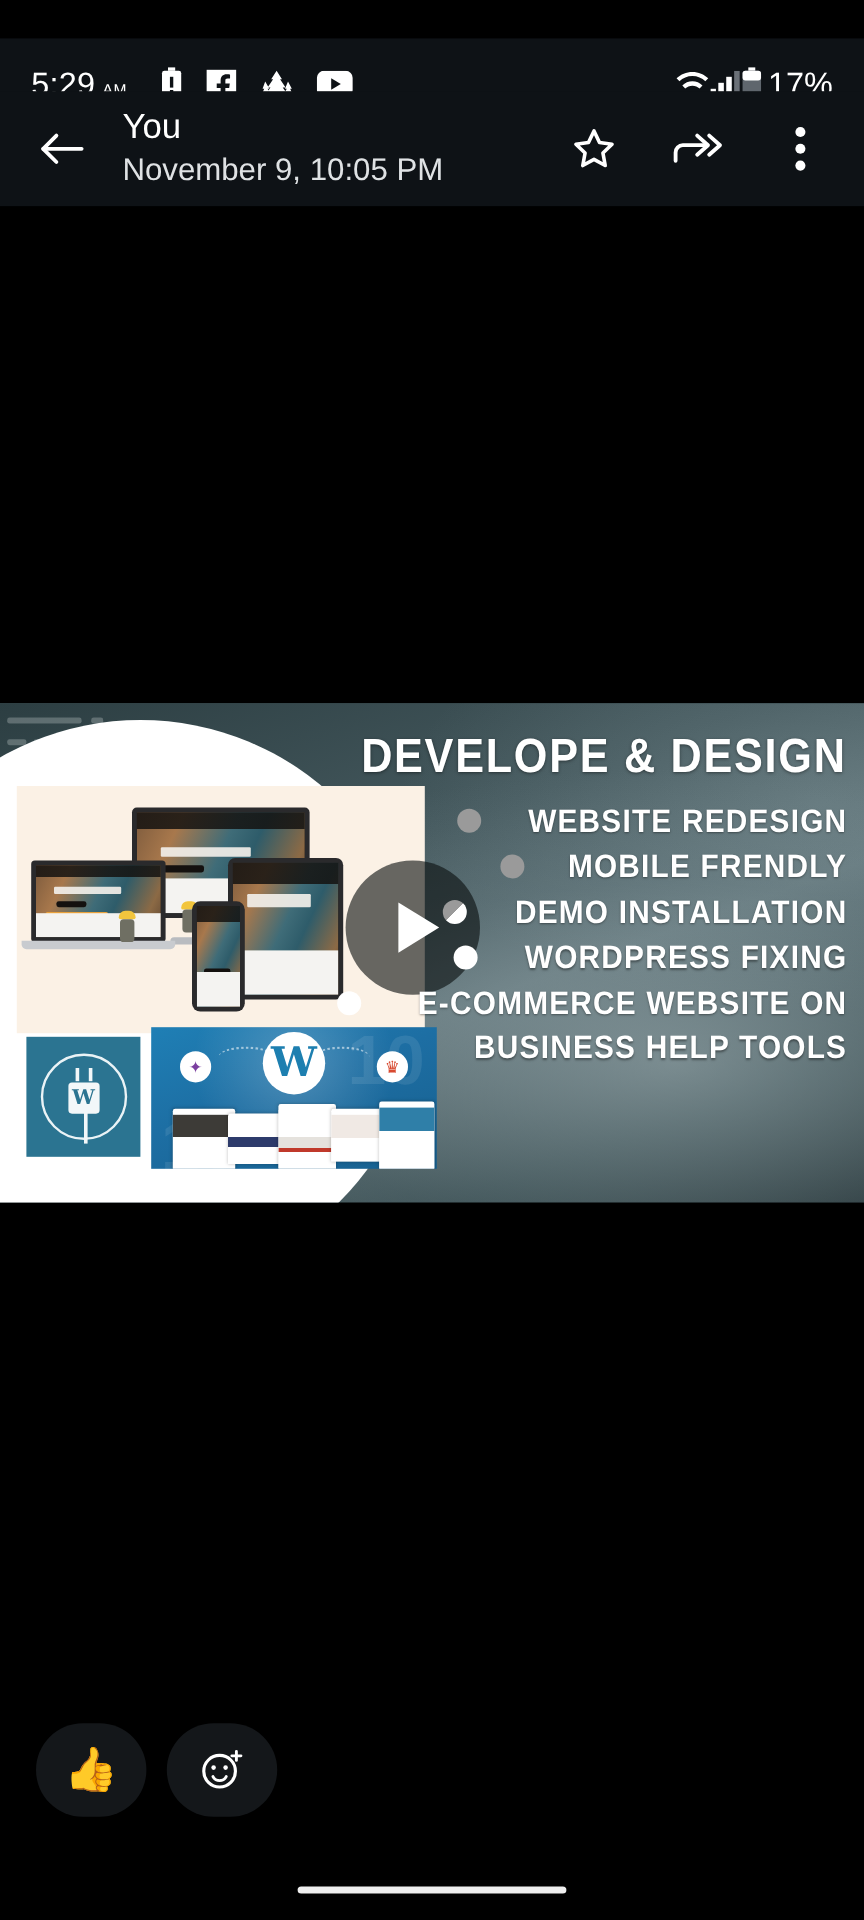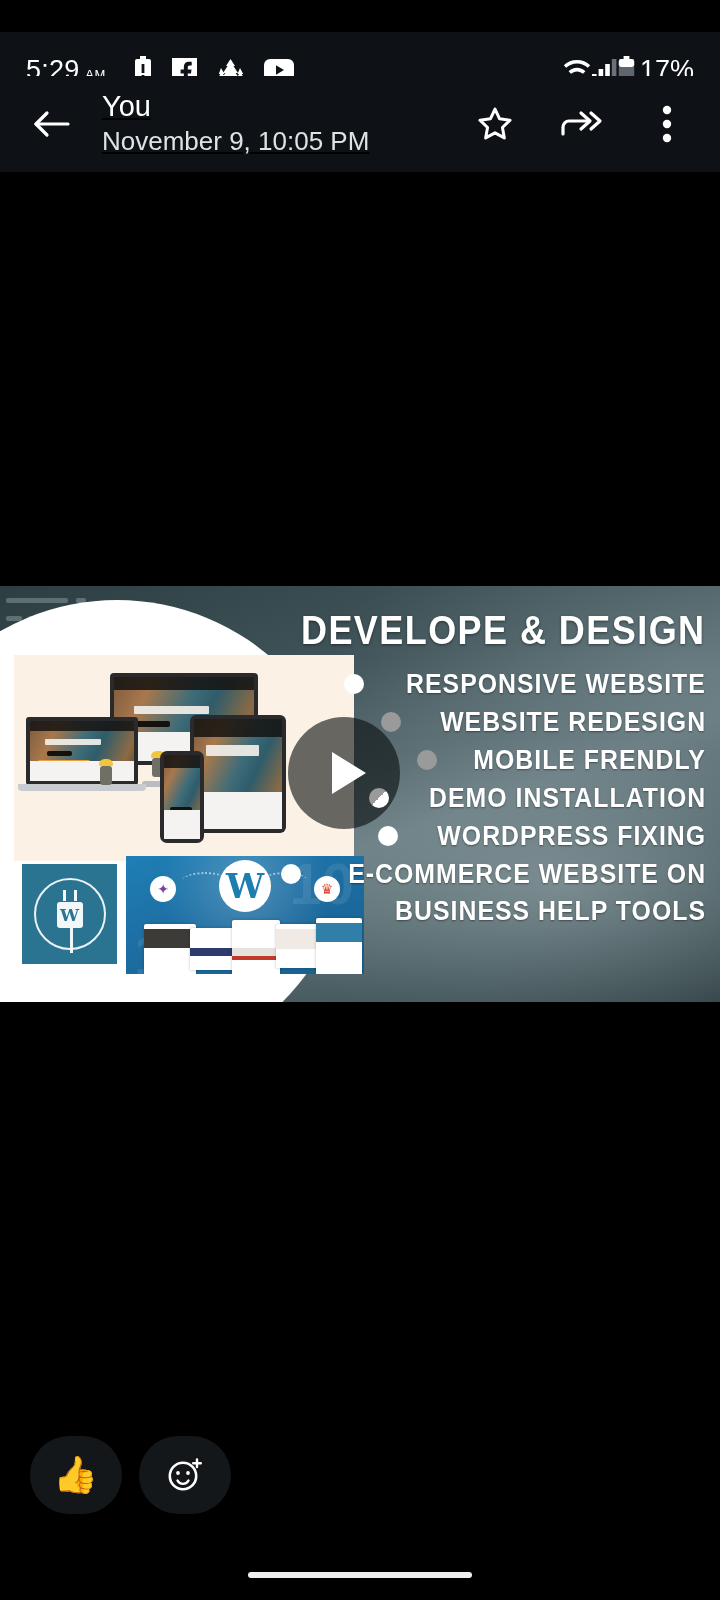--- a/index.html
+++ b/index.html
@@ -27,21 +27,21 @@
   .sb-icons-right { display:flex; align-items:center; }
   .sb-batt-pct { color:#fff; font-size:27px; margin-left:5px; }
 
   
   .ic { display:block; }
 
   
   .toolbar {
     position:absolute; top:76px; left:0; width:720px; height:96px;
     background:#0e1216;
-    display:flex; align-items:center; padding:0 24px;text-decoration:underline;
+    display:flex; align-items:center; padding:0 24px;
   }
   .tb-back { width:56px; height:56px; display:flex; align-items:center; justify-content:center; }
   .tb-titles { margin-left:22px; display:flex; flex-direction:column; justify-content:center; }
   .tb-title { color:#fff; font-size:29px; line-height:1.12; font-weight:400; }
   .tb-sub { color:#dfe2e4; font-size:26px; line-height:1.25; margin-top:3px; }
   .tb-spacer { flex:1; }
   .tb-actions { display:flex; align-items:center; gap:40px; margin-right:6px; }
   .tb-btn { width:46px; height:46px; display:flex; align-items:center; justify-content:center; }
 
   
@@ -506,24 +506,20 @@
       </div>
 
       <div class="playbtn">
         <span class="tri"></span>
       </div>
 
       <div class="vf-head">DEVELOPE &amp; DESIGN</div>
 
       <div class="vf-list">
         <div class="vf-li">
-          <span class="dot"></span>
-          <span class="txt">RESPONSIVE WEBSITE</span>
-        </div>
-        <div class="vf-li">
           <span class="dot dim"></span>
           <span class="txt">WEBSITE REDESIGN</span>
         </div>
         <div class="vf-li">
           <span class="dot dim"></span>
           <span class="txt">MOBILE FRENDLY</span>
         </div>
         <div class="vf-li">
           <span class="dot half"></span>
           <span class="txt">DEMO INSTALLATION</span>

